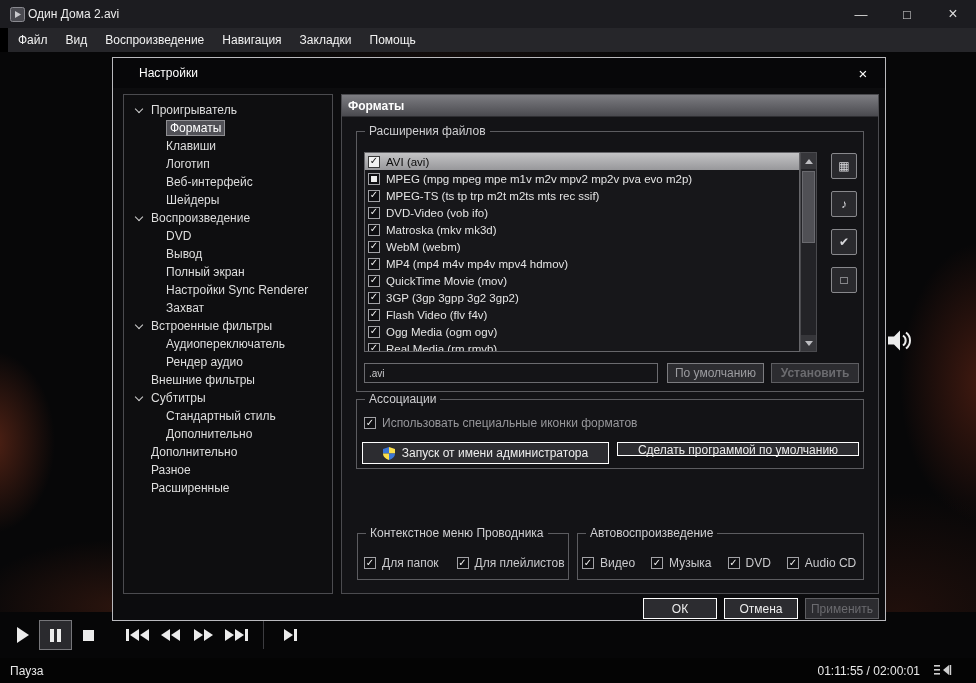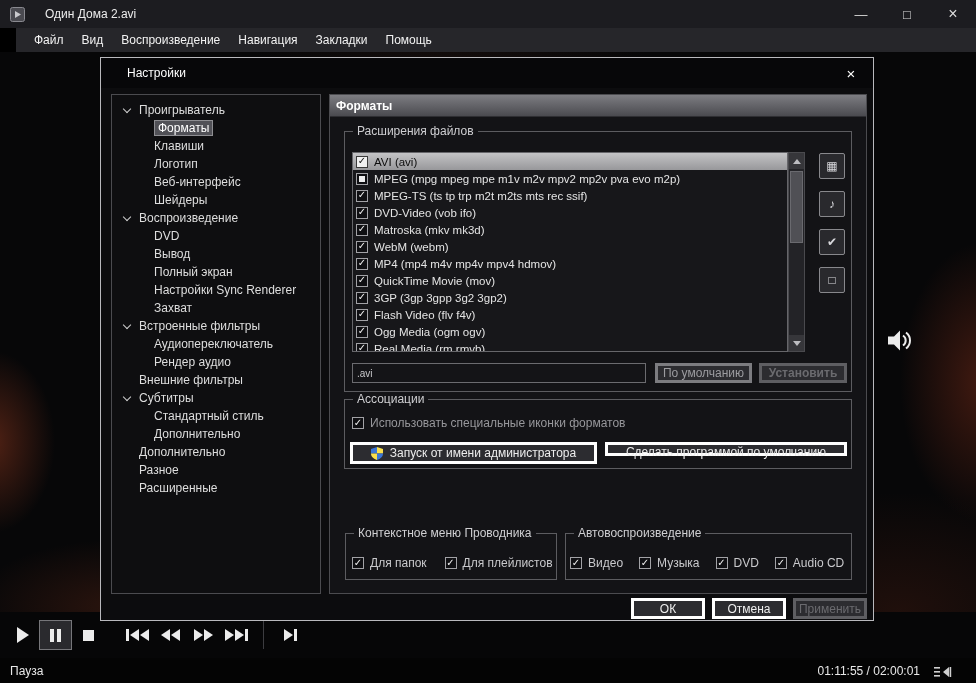--- a/index.html
+++ b/index.html
@@ -4,43 +4,43 @@
 <style>
   * { box-sizing: border-box; margin: 0; padding: 0; }
   body { background: #222; font-family: "Liberation Sans", sans-serif; }
   .window { position: relative; width: 976px; height: 683px; background: #000; overflow: hidden;
             font-size: 12px; color: #e8e8e8; }
 
   
   .titlebar { position: absolute; top: 0; left: 0; right: 0; height: 28px; background: #1c1c20;
               display: flex; align-items: center; z-index: 2; }
   .app-icon { margin-left: 10px; width: 15px; height: 15px; flex: none; }
-  .win-title { margin-left: 20px; font-size: 12px; color: #ececec; }
+  .win-title { margin-left: 3px; font-size: 12px; color: #ececec; }
   .win-controls { margin-left: auto; display: flex; height: 100%; }
   .win-btn { width: 46px; display: flex; align-items: center; justify-content: center;
              font-size: 13px; color: #dcdcdc; }
   .win-btn.close { font-size: 16px; }
 
   
-  .menubar { position: absolute; top: 28px; left: 16px; right: 0; height: 24px; background: #26262a;
-             display: flex; align-items: center; padding-left: 9px; z-index: 2; }
+  .menubar { position: absolute; top: 28px; left: 8px; right: 0; height: 24px; background: #26262a;
+             display: flex; align-items: center; padding-left: 1px; z-index: 2; }
   .menu-item { padding: 0 9px; line-height: 24px; color: #f2f2f2; }
 
   
   .video { position: absolute; top: 52px; left: 0; right: 0; height: 560px;
     background:
       radial-gradient(90px 130px at -8px 390px, rgba(140,55,30,.55), rgba(0,0,0,0) 70%),
       radial-gradient(120px 200px at 984px 330px, rgba(125,45,25,.5), rgba(0,0,0,0) 70%),
       radial-gradient(200px 90px at 120px 555px, rgba(110,45,25,.35), rgba(0,0,0,0) 75%),
       radial-gradient(260px 160px at 900px 560px, rgba(90,35,20,.3), rgba(0,0,0,0) 75%),
       radial-gradient(300px 120px at 450px 30px, rgba(70,35,25,.25), rgba(0,0,0,0) 70%),
       #070708; }
 
   
-  .dialog { position: absolute; left: 100px; top: 57px; width: 774px; height: 564px;
+  .dialog { position: absolute; left: 112px; top: 57px; width: 774px; height: 564px;
             background: #0c0c0e; border: 1px solid #b9b9bd; z-index: 10; }
   .dlg-titlebar { position: absolute; top: 0; left: 0; right: 0; height: 30px; background: #070709;
                   display: flex; align-items: center; }
   .dlg-title { margin-left: 26px; color: #fff; }
   .dlg-close { margin-left: auto; margin-right: 10px; width: 24px; height: 22px; font-size: 15px;
                color: #fff; display: flex; align-items: center; justify-content: center;
                background: none; border: none; font-family: inherit; }
 
   .tree { position: absolute; left: 10px; top: 36px; width: 210px; height: 500px;
           border: 1px solid #4b4b4f; background: #0e0e10; padding-top: 6px; overflow: hidden; }
@@ -94,21 +94,21 @@
 
   #side-buttons { position: absolute; left: 489px; top: 58px; width: 27px; }
   .side-btn { display: block; width: 26px; height: 26px; margin-bottom: 12px; background: #29292d;
               border: 1px solid #88888c; border-radius: 2px; color: #d8d8dc; font-family: inherit;
               font-size: 12px; line-height: 1; }
   .side-icon { display: block; }
 
   .ext-input { position: absolute; left: 22px; top: 268px; width: 294px; height: 20px;
                background: #141417; border: 1px solid #6b6b6f; color: #c9c9cc; font-size: 10px;
                padding: 0 4px; font-family: inherit; }
-  .btn { background: #2c2c30; border: 3px solid #ffffff; color: #ededed; font-size: 12px;
+  .btn { background: #2c2c30; border: 1px solid #ffffff; color: #ededed; font-size: 12px;
          font-family: inherit; }
   .btn.dim { color: #9c9ca0; border-color: #7c7c80; }
   .btn.disabled { color: #6b6b6f; border-color: #5e5e62; }
   #btn-default { position: absolute; left: 325px; top: 268px; width: 97px; height: 20px; }
   #btn-set     { position: absolute; left: 429px; top: 268px; width: 88px; height: 20px; font-weight: bold; }
 
   .cb-item { display: inline-flex; align-items: center; gap: 6px; white-space: nowrap; }
   .cb-label { color: #c9c9cc; }
   .cb-label.dim { color: #97979b; }
   #assoc-cb { position: absolute; left: 22px; top: 321px; }
@@ -136,21 +136,21 @@
         border-right: 9px solid #ececec; }
   [data-name="play-button"] .tr { border-top-width: 8px; border-bottom-width: 8px; border-left-width: 12px; }
   .pbar { width: 4px; height: 13px; background: #ececec; margin: 0 1px; }
   .vbar { width: 3px; height: 12px; background: #ececec; }
   .sq { width: 11px; height: 11px; background: #ececec; }
   .volume { position: absolute; right: 62px; top: 50%; transform: translateY(-50%); }
 
   
   .statusbar { position: absolute; left: 0; right: 0; top: 658px; height: 25px; background: #040404;
                display: flex; align-items: center; padding-left: 10px; z-index: 1; }
-  .status-right { margin-left: auto; display: flex; align-items: flex-end; gap: 14px; padding-right: 24px; }
+  .status-right { margin-left: auto; display: flex; align-items: flex-start; gap: 14px; padding-right: 24px; }
 </style>
 </head>
 <body>
 
 <div class="window" data-name="app-window">
 
   <div class="titlebar" data-name="titlebar">
     <svg class="app-icon" data-name="app-icon" width="15" height="15" viewBox="0 0 15 15">
       <rect x="0.5" y="0.5" width="14" height="14" rx="2" fill="#4a4a50" stroke="#8a8a90"></rect>
       <polygon points="5,4 11,7.5 5,11" fill="#c9c9cd"></polygon>

